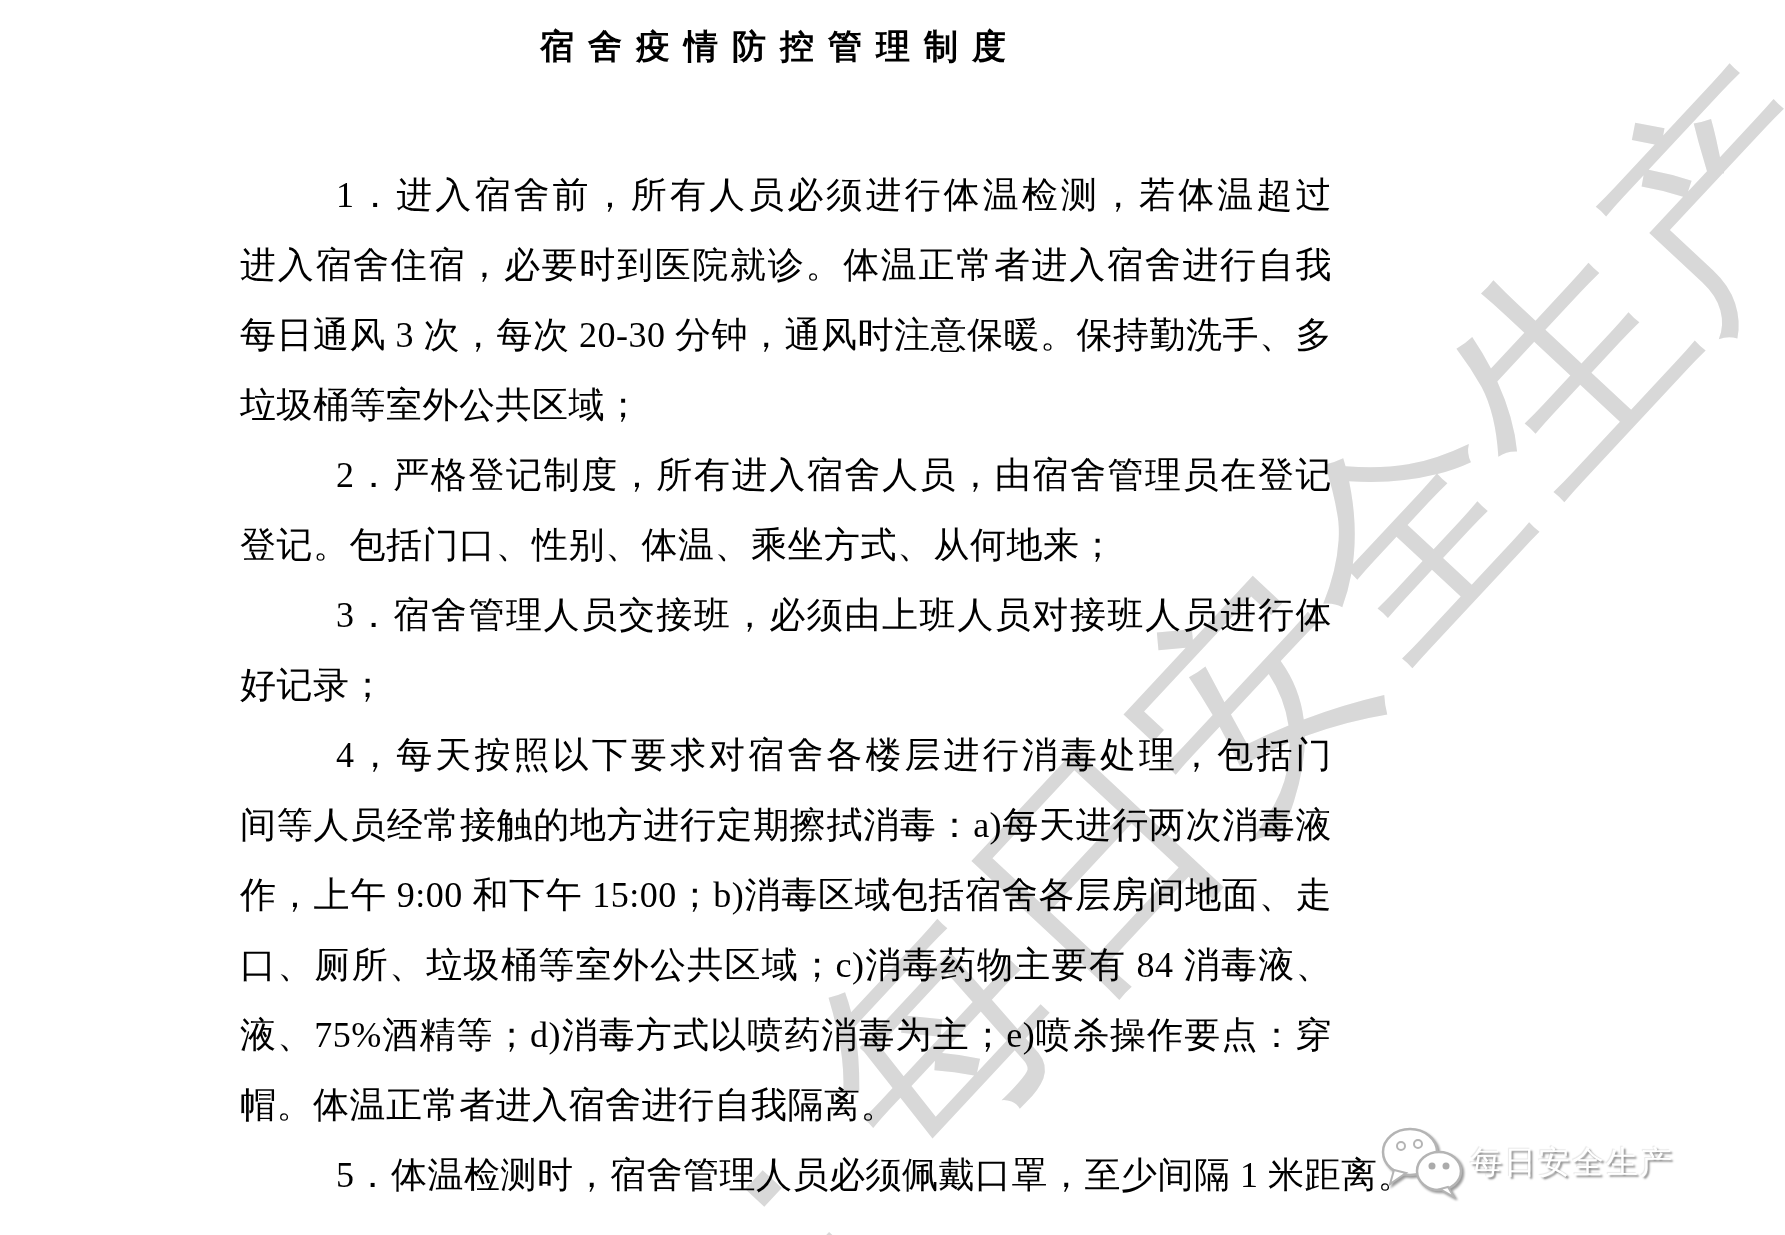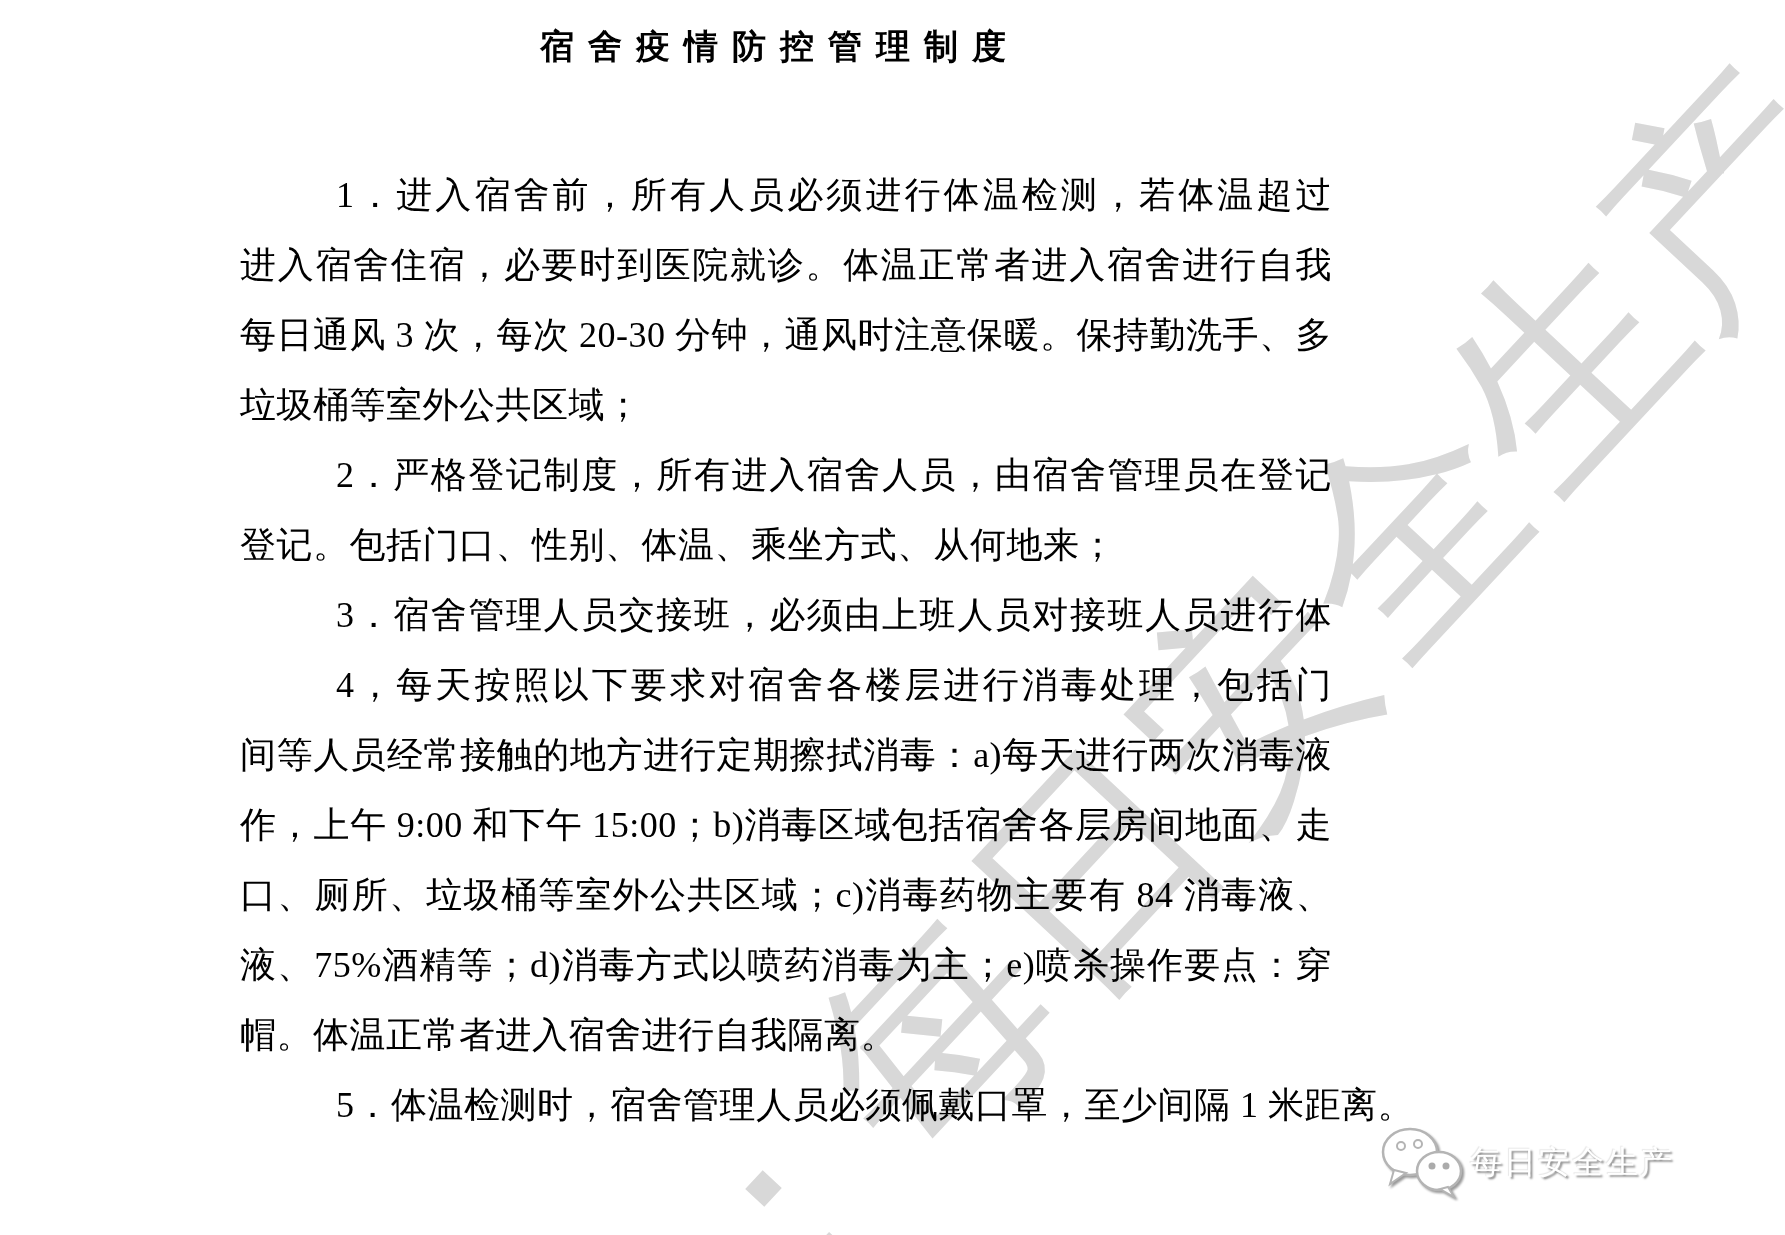--- a/index.html
+++ b/index.html
@@ -99,20 +99,21 @@
   <div class="doc">
     <div class="line indent fill">1．进入宿舍前，所有人员必须进行体温检测，若体温超过 37.2℃，请勿</div>
     <div class="line fill">进入宿舍住宿，必要时到医院就诊。体温正常者进入宿舍进行自我隔离，建议</div>
     <div class="line fill">每日通风 3 次，每次 20-30 分钟，通风时注意保暖。保持勤洗手、多饮水，如</div>
     <div class="line">垃圾桶等室外公共区域；</div>
 
     <div class="line indent fill">2．严格登记制度，所有进入宿舍人员，由宿舍管理员在登记表上做好信息</div>
     <div class="line">登记。包括门口、性别、体温、乘坐方式、从何地来；</div>
 
     <div class="line indent fill">3．宿舍管理人员交接班，必须由上班人员对接班人员进行体温检测，并做</div>
+    <div class="line">好记录；</div>
 
     <div class="line indent fill">4，每天按照以下要求对宿舍各楼层进行消毒处理，包括门口、走廊、卫生</div>
     <div class="line fill">间等人员经常接触的地方进行定期擦拭消毒：a)每天进行两次消毒液喷洒工</div>
     <div class="line fill">作，上午 9:00 和下午 15:00；b)消毒区域包括宿舍各层房间地面、走廊、楼梯</div>
     <div class="line fill">口、厕所、垃圾桶等室外公共区域；c)消毒药物主要有 84 消毒液、医用消毒</div>
     <div class="line fill">液、75%酒精等；d)消毒方式以喷药消毒为主；e)喷杀操作要点：穿戴好防护衣</div>
     <div class="line">帽。体温正常者进入宿舍进行自我隔离。</div>
 
     <div class="line indent">5．体温检测时，宿舍管理人员必须佩戴口罩，至少间隔 1 米距离。</div>
   </div>

